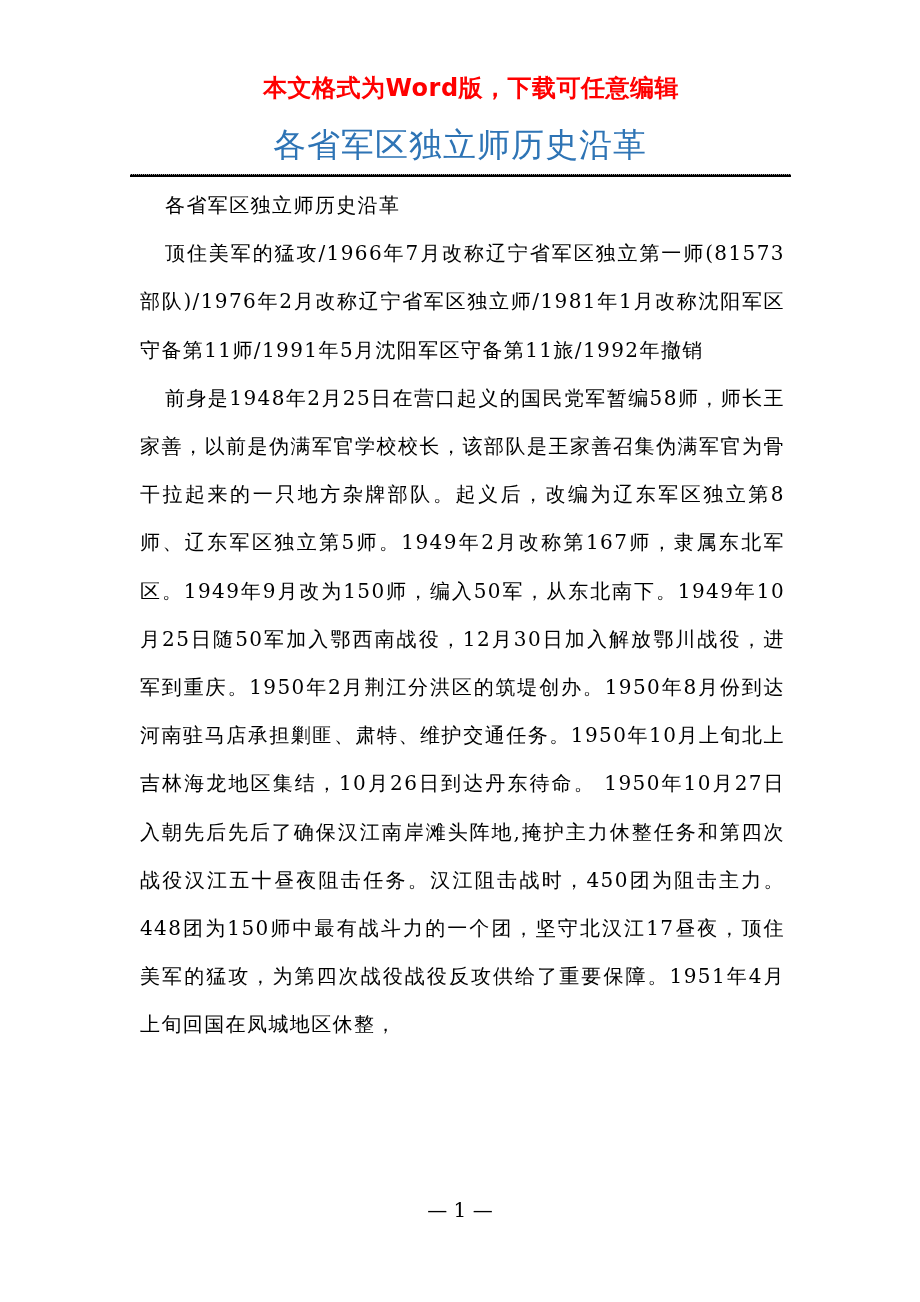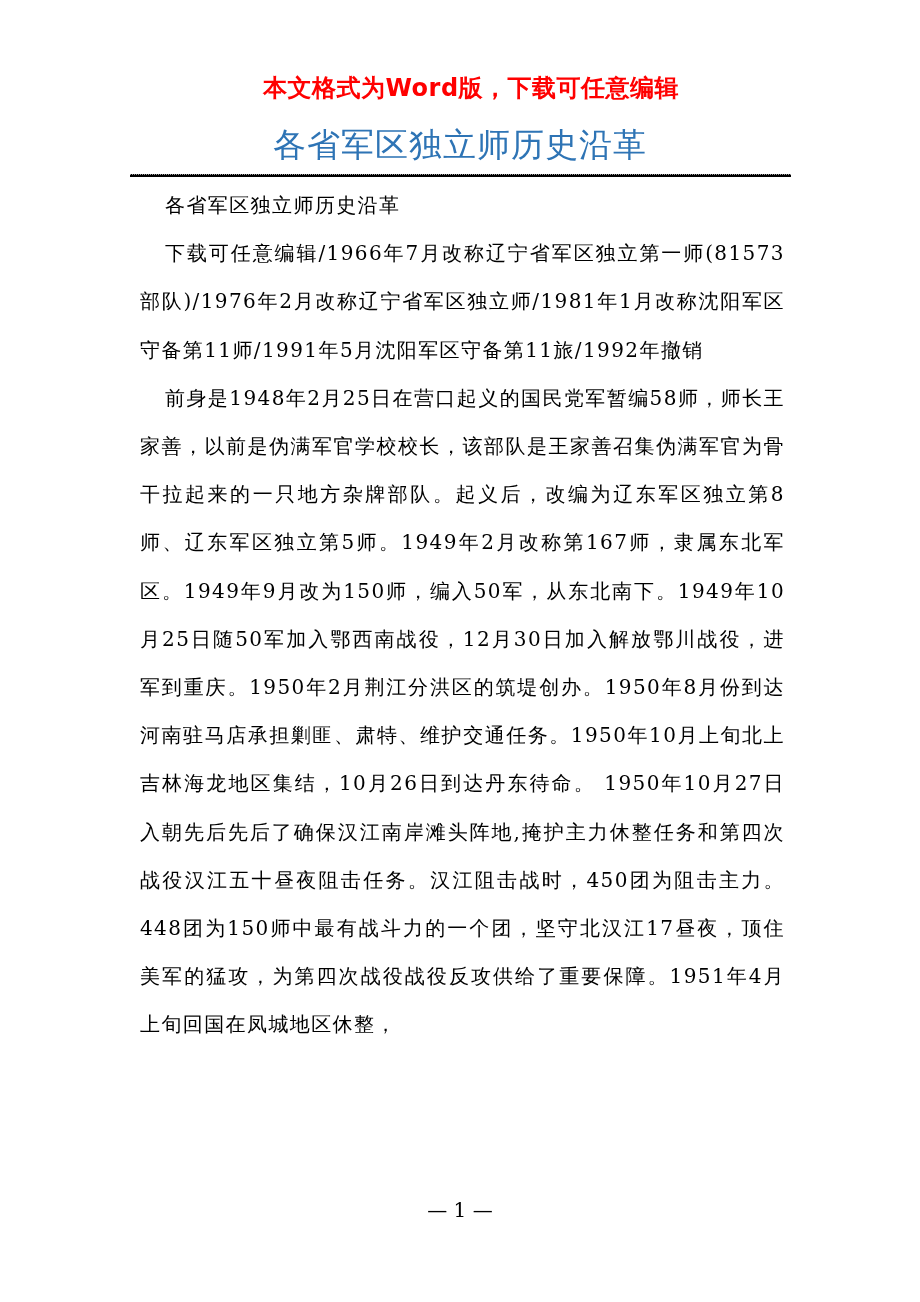--- a/index.html
+++ b/index.html
@@ -90,19 +90,19 @@
 <div class="page">
 
   <div class="notice">本文格式为Word版，下载可任意编辑</div>
 
   <div class="doc-title">各省军区独立师历史沿革</div>
 
   <div class="rule"></div>
 
   <div class="body-text">
     <p>各省军区独立师历史沿革</p>
-    <p>下载可任意编辑/1966年7月改称辽宁省军区独立第一师(81573部队)/1976年2月改称辽宁省军区独立师/1981年1月改称沈阳军区守备第11师/1991年5月沈阳军区守备第11旅/1992年撤销</p>
+    <p>顶住美军的猛攻/1966年7月改称辽宁省军区独立第一师(81573部队)/1976年2月改称辽宁省军区独立师/1981年1月改称沈阳军区守备第11师/1991年5月沈阳军区守备第11旅/1992年撤销</p>
     <p>前身是1948年2月25日在营口起义的国民党军暂编58师，师长王家善，以前是伪满军官学校校长，该部队是王家善召集伪满军官为骨干拉起来的一只地方杂牌部队。起义后，改编为辽东军区独立第8师、辽东军区独立第5师。1949年2月改称第167师，隶属东北军区。1949年9月改为150师，编入50军，从东北南下。1949年10月25日随50军加入鄂西南战役，12月30日加入解放鄂川战役，进军到重庆。1950年2月荆江分洪区的筑堤创办。1950年8月份到达河南驻马店承担剿匪、肃特、维护交通任务。1950年10月上旬北上吉林海龙地区集结，10月26日到达丹东待命。 1950年10月27日入朝先后先后了确保汉江南岸滩头阵地,掩护主力休整任务和第四次战役汉江五十昼夜阻击任务。汉江阻击战时，450团为阻击主力。448团为150师中最有战斗力的一个团，坚守北汉江17昼夜，顶住美军的猛攻，为第四次战役战役反攻供给了重要保障。1951年4月上旬回国在凤城地区休整，</p>
   </div>
 
   <div class="page-number">— 1 —</div>
 
 </div>
 
 </body></html>

